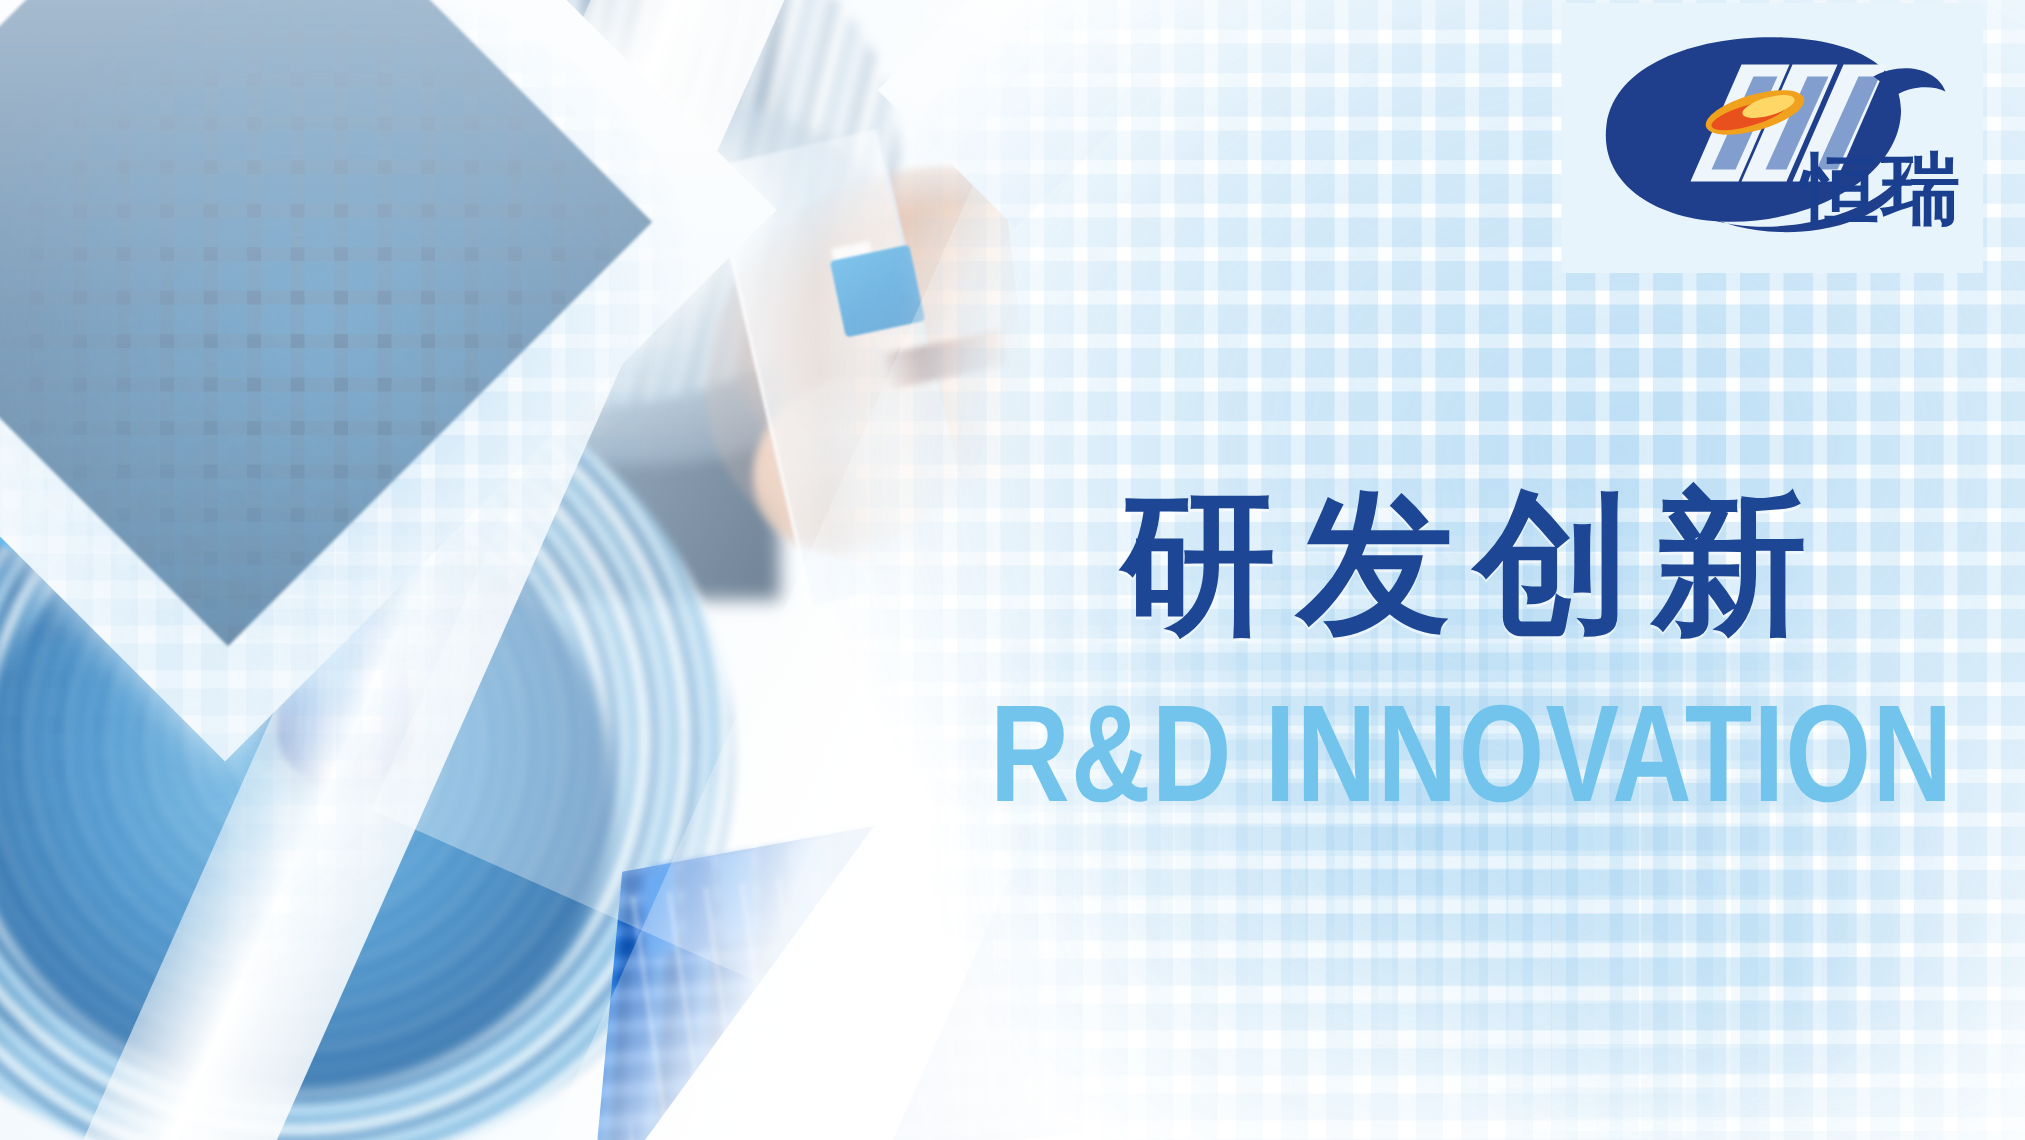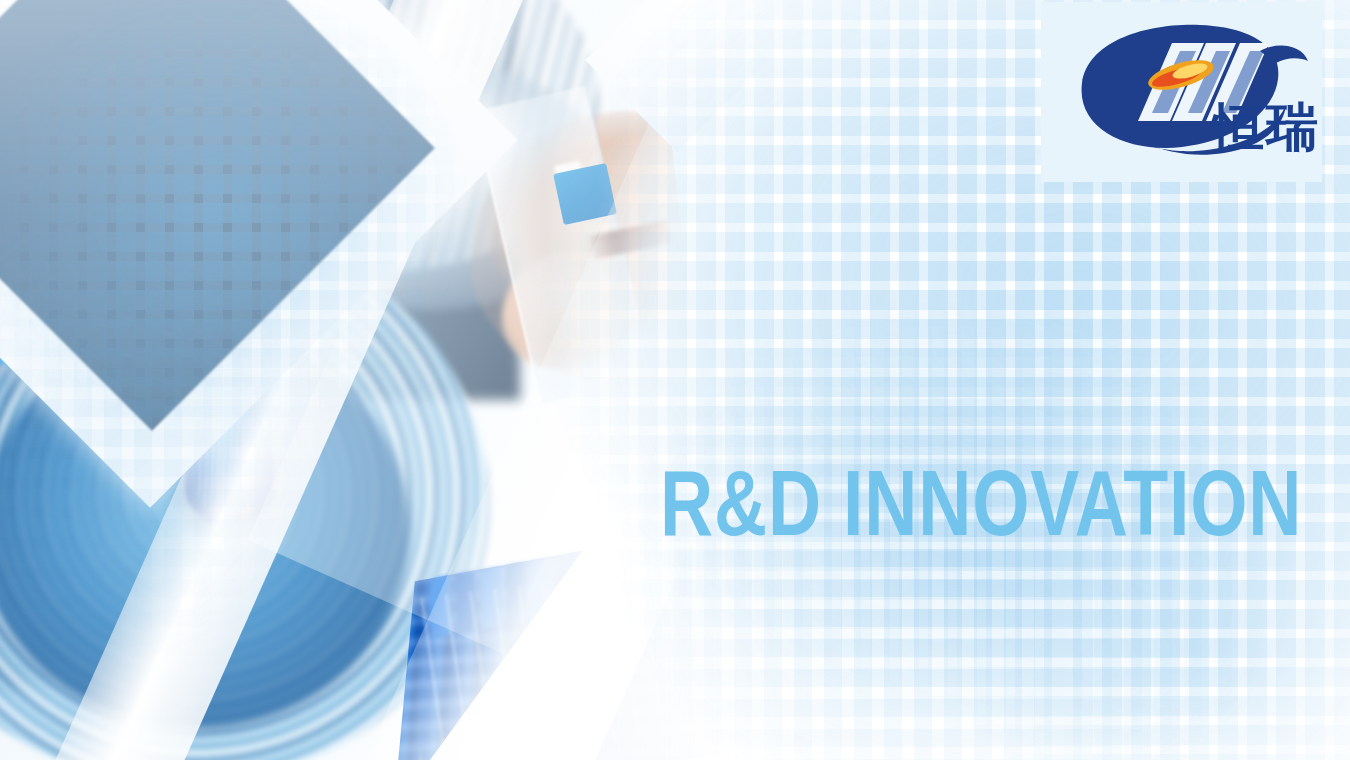--- a/index.html
+++ b/index.html
@@ -313,21 +313,21 @@
   }
 
   
   .logo-box{
     position:absolute;
     left:1041px; top:2px;
     width:281px; height:180px;
     background:#e8f4fb;
     display:flex;
     align-items:center;
-    justify-content:flex-end;
+    justify-content:center;
   }
   .logo-inner{position:relative;width:258px;height:150px;}
   .logo-cn{
     position:absolute;
     right:2px; bottom:14px;
     font-size:52px;
     font-weight:700;
     color:#1b3f8f;
     letter-spacing:2px;
     line-height:1;
@@ -373,20 +373,21 @@
   <div class="band-2"></div>
   <div class="glass-panel"></div>
   <div class="band-1"></div>
   <div class="chevron-white-a"></div>
   <div class="chevron-inner-a"></div>
   <div class="notch"></div>
 
   <div class="grid-pattern"></div>
   <div class="grid-pattern second"></div>
 
+  <div class="title-cn">研发创新</div>
   <div class="title-en">R&amp;D INNOVATION</div>
 
   <div class="logo-box">
     <div class="logo-inner">
       <svg width="258" height="150" viewBox="0 0 258 150">
 
         <path d="M18 66 C 24 24, 82 6, 136 8 C 188 10, 218 30, 214 62
                  C 210 96, 170 124, 118 130 C 64 136, 12 112, 18 66 Z" fill="#1f3f8c"></path>
 
         <path d="M34 70 C 40 38, 88 22, 134 24 C 176 26, 200 42, 197 66

